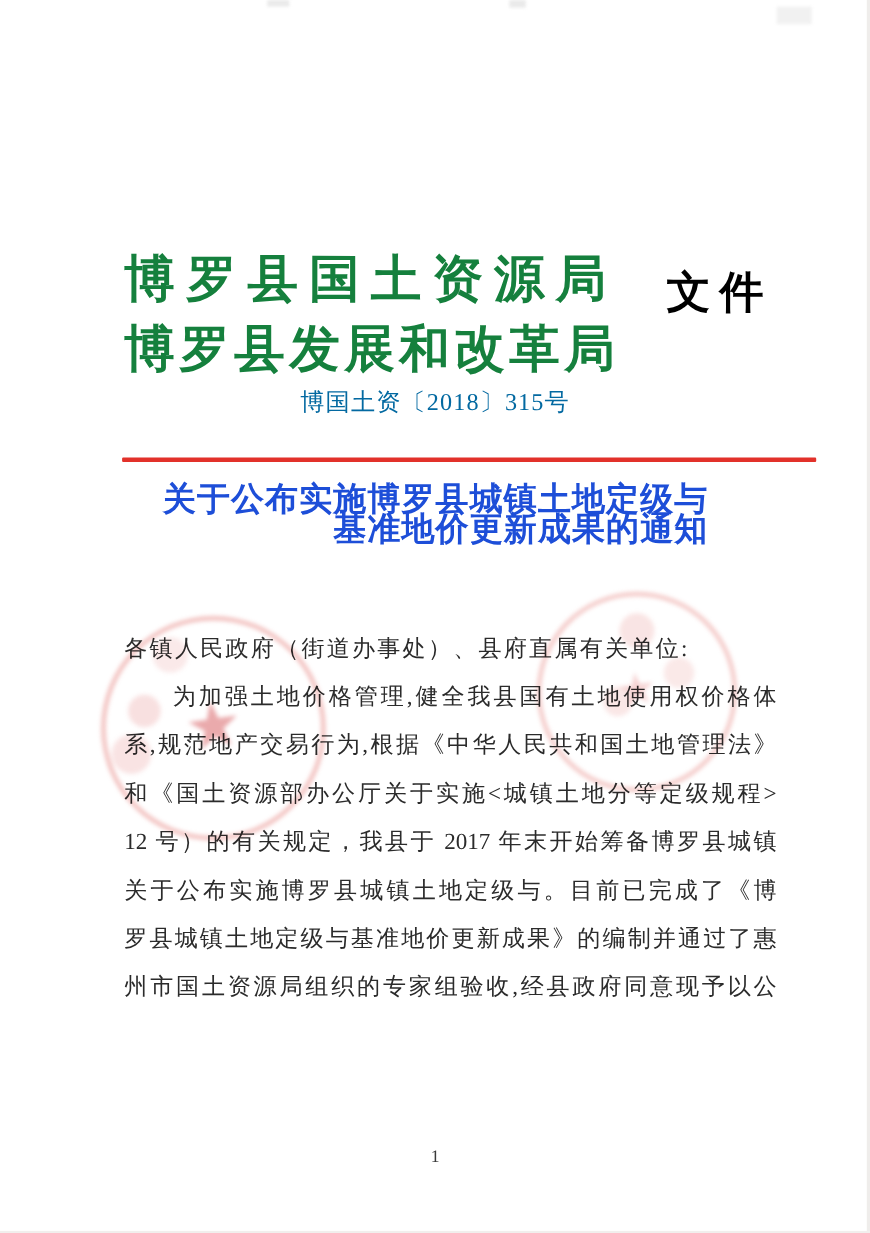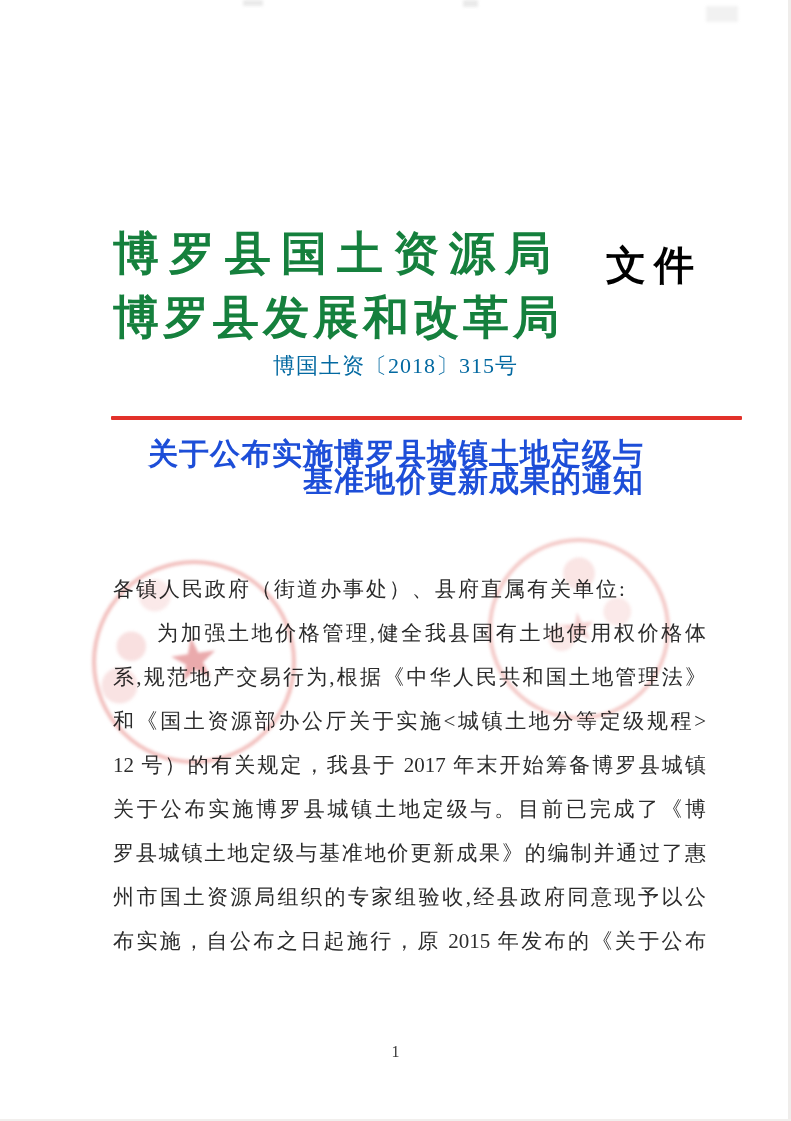--- a/index.html
+++ b/index.html
@@ -117,21 +117,20 @@
 
   <div class="bodytext">
     <div class="bline sal">各镇人民政府（街道办事处）、县府直属有关单位:</div>
     <div class="bline indent">为加强土地价格管理,健全我县国有土地使用权价格体</div>
     <div class="bline">系,规范地产交易行为,根据《中华人民共和国土地管理法》</div>
     <div class="bline">和《国土资源部办公厅关于实施&lt;城镇土地分等定级规程&gt;</div>
     <div class="bline">12 号）的有关规定，我县于 2017 年末开始筹备博罗县城镇</div>
     <div class="bline">关于公布实施博罗县城镇土地定级与。目前已完成了《博</div>
     <div class="bline">罗县城镇土地定级与基准地价更新成果》的编制并通过了惠</div>
     <div class="bline">州市国土资源局组织的专家组验收,经县政府同意现予以公</div>
-    <div class="bline">布实施，自公布之日起施行，原 2015 年发布的《关于公布</div>
   </div>
 
   <div class="seal left">
     <span class="star">★</span>
   </div>
   <div class="seal right">
     <span class="star">★</span>
   </div>
 
   <div class="pagenum">1</div>

